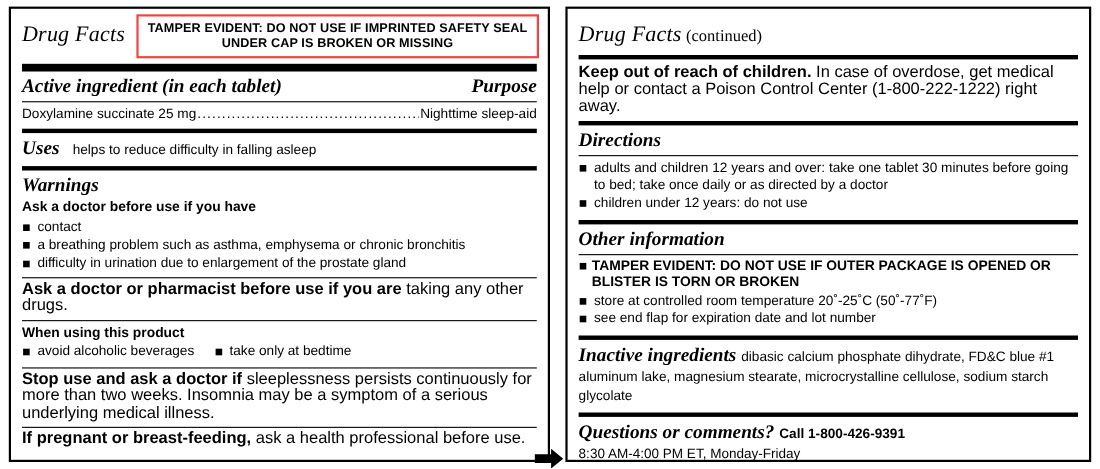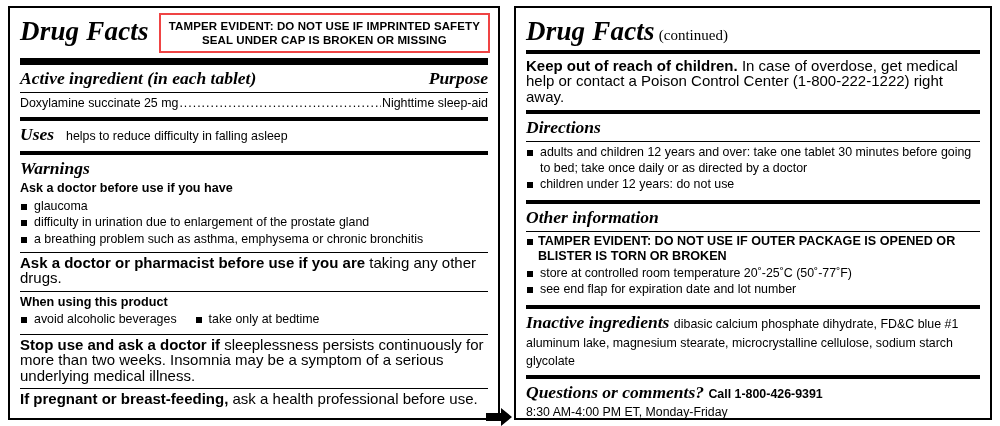--- a/index.html
+++ b/index.html
@@ -40,22 +40,22 @@
 
   
   .hdr {
     display: flex;
     align-items: stretch;
     padding: 4px 8px 0 10px;
   }
   .dfacts-title {
     font-family: "Liberation Serif", serif;
     font-style: italic;
-    font-weight: bold;
-    font-size: 27px;
+    font-weight: normal;
+    font-size: 20px;
     line-height: 30px;
     letter-spacing: 0.2px;
     padding-top: 4px;
     padding-right: 10px;
     white-space: nowrap;
   }
   .tamper-box {
     border: 2px solid #ef4444;
     flex: 1;
     padding: 4px 6px 4px 6px;
@@ -241,23 +241,23 @@
         <div class="uses-text">helps to reduce difficulty in falling asleep</div>
       </div>
     </div>
 
     <div class="rule-med"></div>
 
     <div class="sec">
       <div class="sec-title">Warnings</div>
       <div class="body bold" style="margin-top:2px;">Ask a doctor before use if you have</div>
       <ul class="bul">
-        <li>glaucoma</li>
+        <li>contact</li>
+        <li>a breathing problem such as asthma, emphysema or chronic bronchitis</li>
         <li>difficulty in urination due to enlargement of the prostate gland</li>
-        <li>a breathing problem such as asthma, emphysema or chronic bronchitis</li>
       </ul>
 
       <div class="rule-thin" style="margin:5px 0 0 0;"></div>
       <div class="para">
         <span class="lead">Ask a doctor or pharmacist before use if you are</span>
         <span>taking any other drugs.</span>
       </div>
 
       <div class="rule-thin" style="margin:5px 0 0 0;"></div>
       <div class="body bold" style="margin-top:3px;">When using this product</div>

